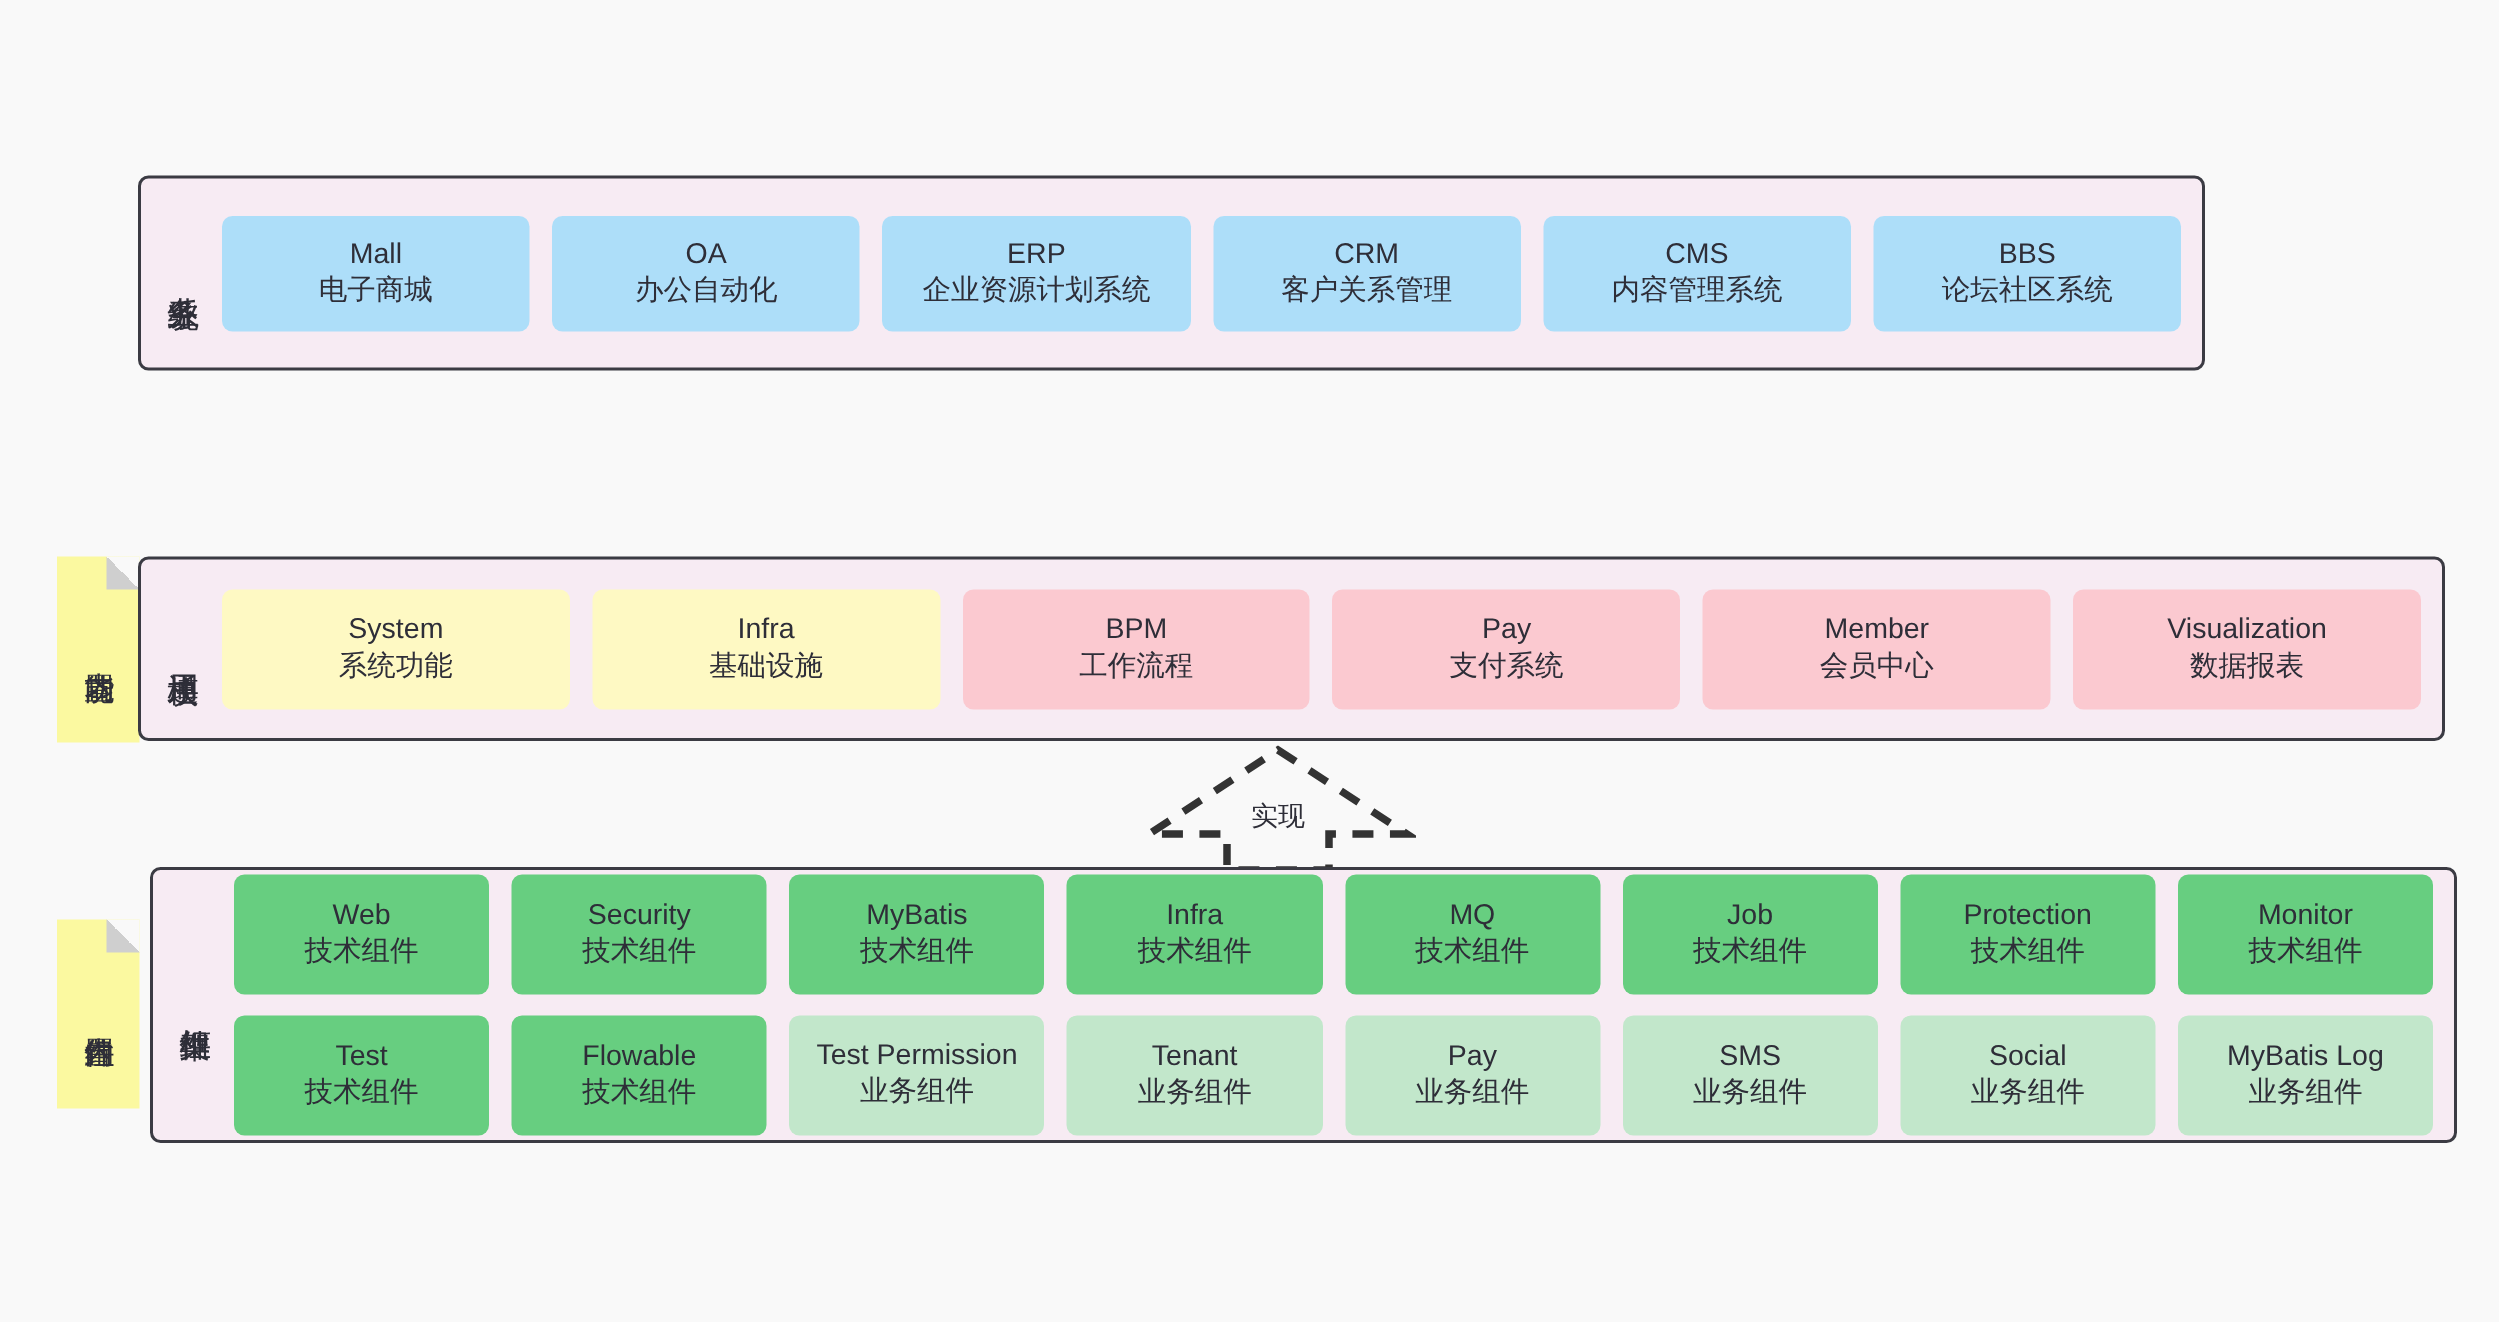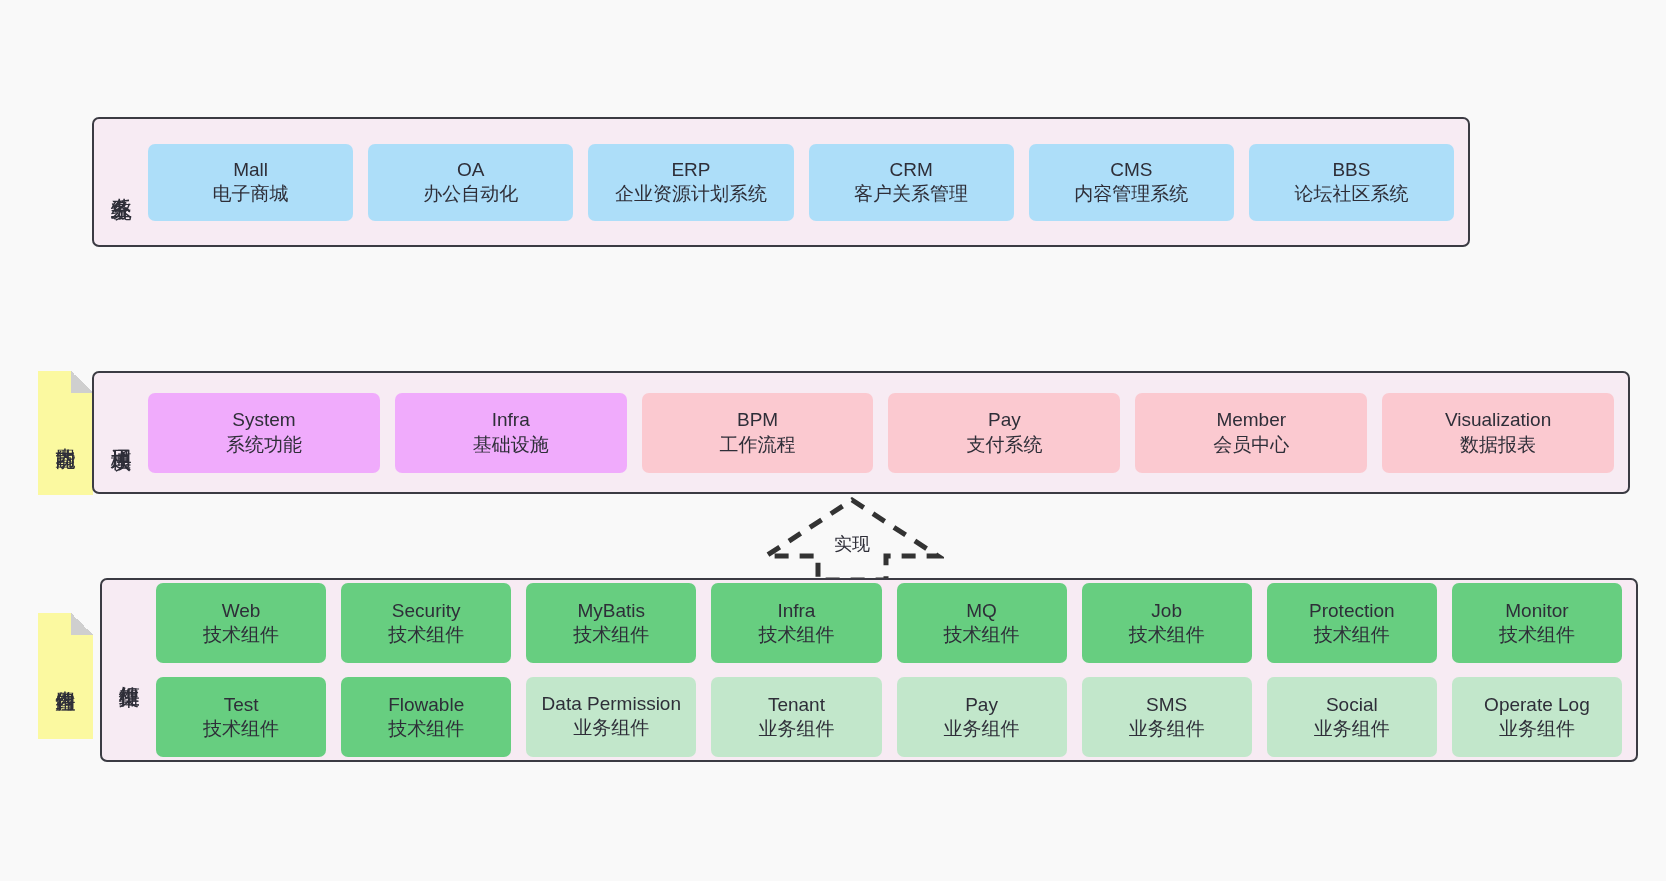--- a/index.html
+++ b/index.html
@@ -80,21 +80,21 @@
     font-size: 19px;
   }
   .card .cn {
     font-size: 19px;
   }
   .card.two-line-en .en {
     line-height: 1.2;
   }
 
   .c-blue  { background: #addef9; }
-  .c-red   { background: #f0abfc; }
+  .c-red   { background: #fef9c3; }
   .c-pink  { background: #fbc9d0; }
   .c-green { background: #67ce80; }
   .c-lgreen{ background: #c2e7cb; }
 
   
   #band-business  { left: 92px; top: 117px; width: 1378px; height: 130px; }
   #band-common    { left: 92px; top: 371px; width: 1538px; height: 123px; }
   #band-framework { left: 100px; top: 578px; width: 1538px; height: 184px; }
 
   #band-business .row  { height: 77px; }
@@ -273,41 +273,41 @@
       <div class="row">
         <div class="card c-green">
           <span class="en">Test</span>
           <span class="cn">技术组件</span>
         </div>
         <div class="card c-green">
           <span class="en">Flowable</span>
           <span class="cn">技术组件</span>
         </div>
         <div class="card c-lgreen two-line-en">
-          <span class="en">Data Permission</span>
+          <span class="en">Test Permission</span>
           <span class="cn">业务组件</span>
         </div>
         <div class="card c-lgreen">
           <span class="en">Tenant</span>
           <span class="cn">业务组件</span>
         </div>
         <div class="card c-lgreen">
           <span class="en">Pay</span>
           <span class="cn">业务组件</span>
         </div>
         <div class="card c-lgreen">
           <span class="en">SMS</span>
           <span class="cn">业务组件</span>
         </div>
         <div class="card c-lgreen">
           <span class="en">Social</span>
           <span class="cn">业务组件</span>
         </div>
         <div class="card c-lgreen">
-          <span class="en">Operate Log</span>
+          <span class="en">MyBatis Log</span>
           <span class="cn">业务组件</span>
         </div>
       </div>
 
     </div>
   </div>
 
 </div>
 
 </body></html>

